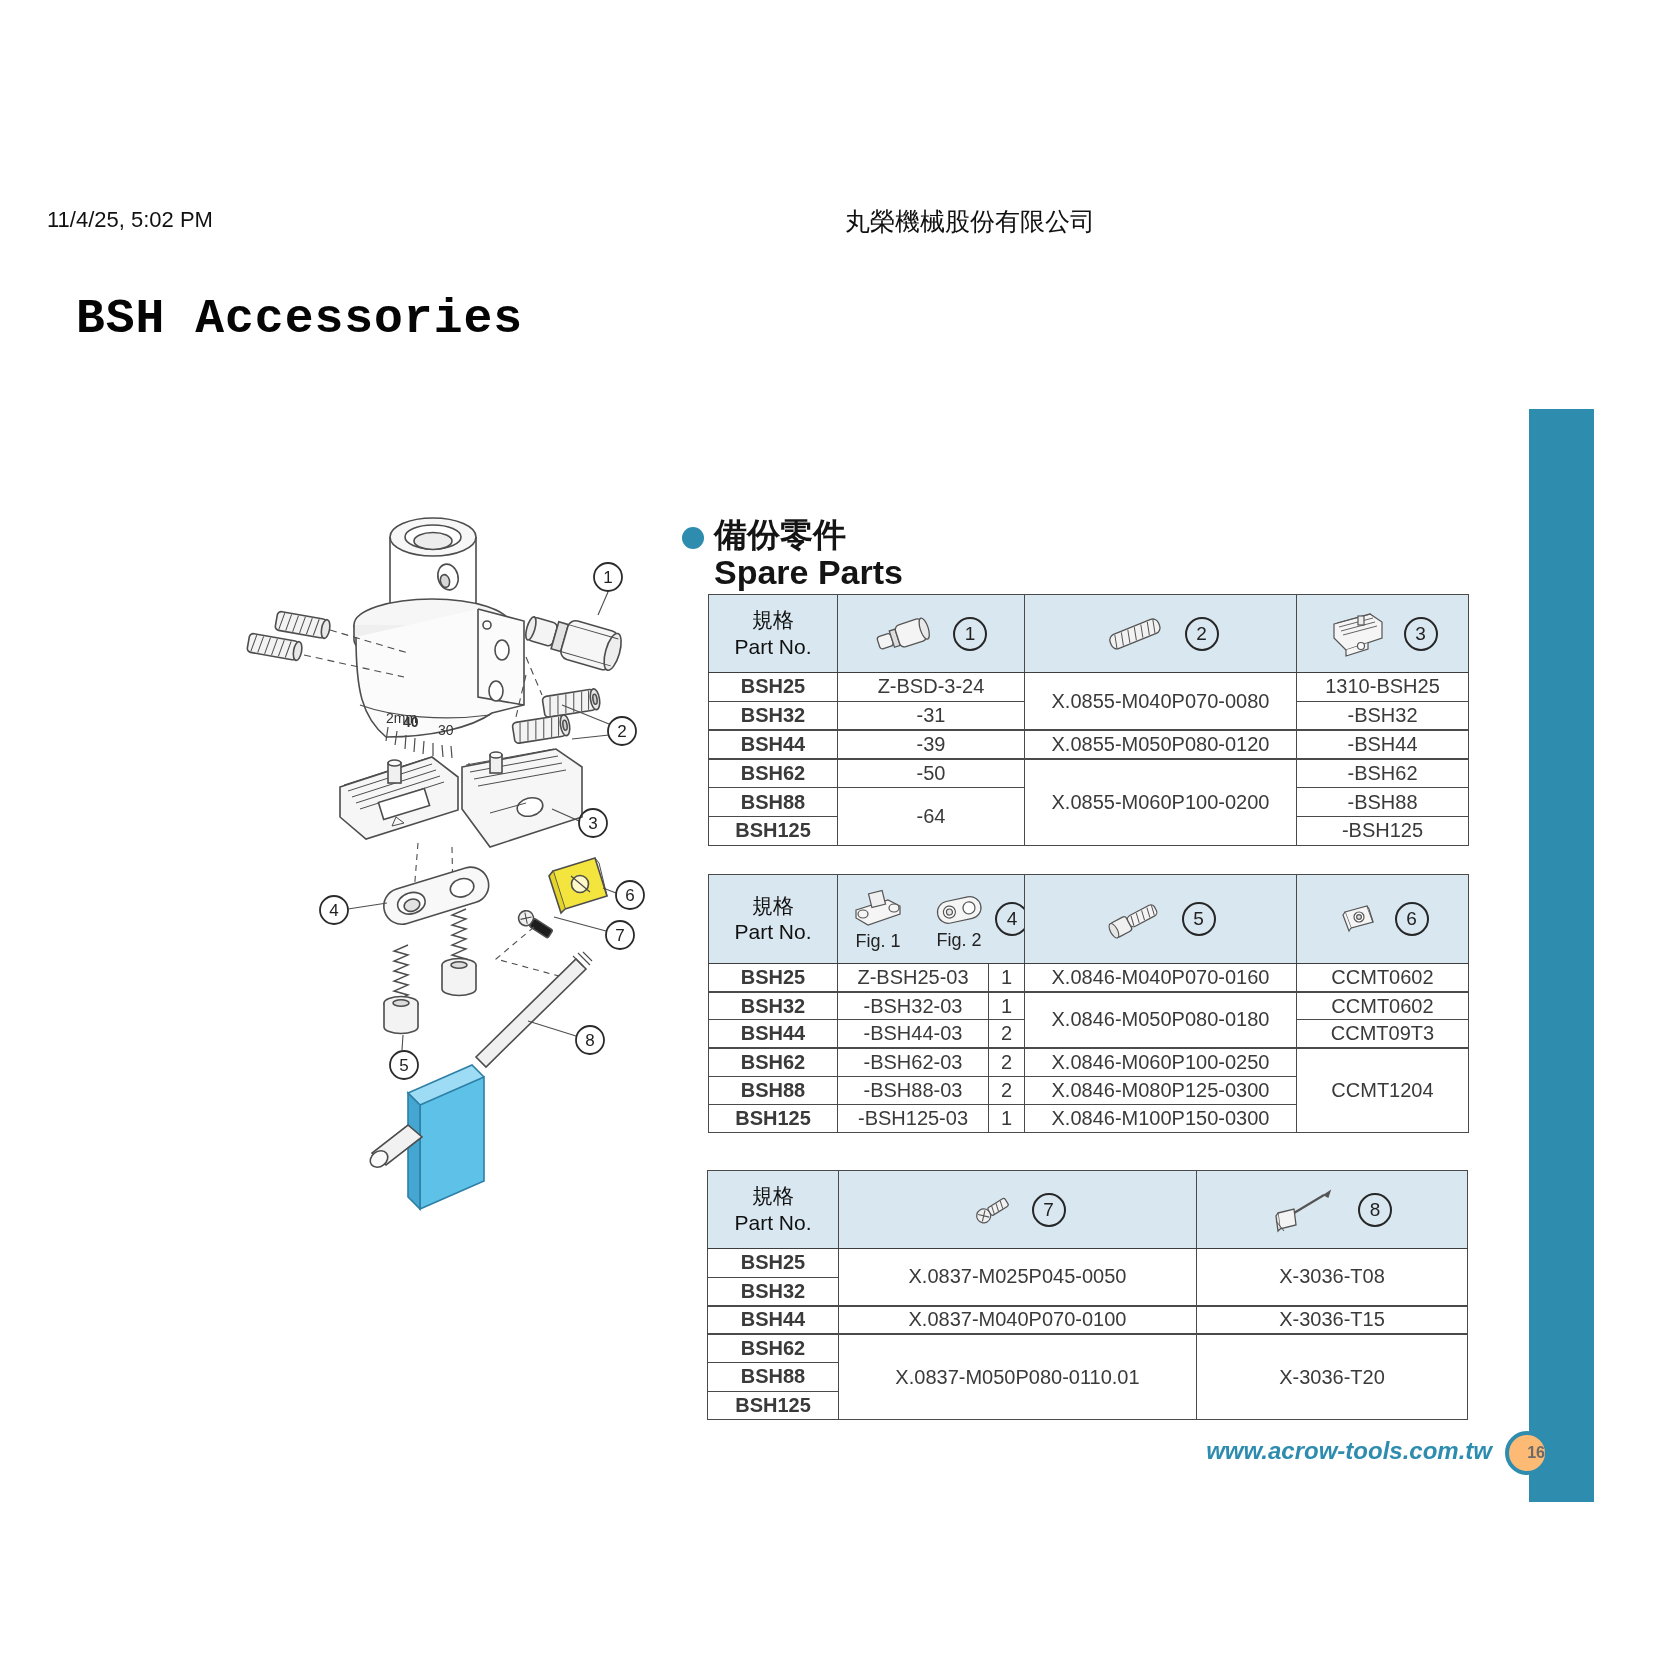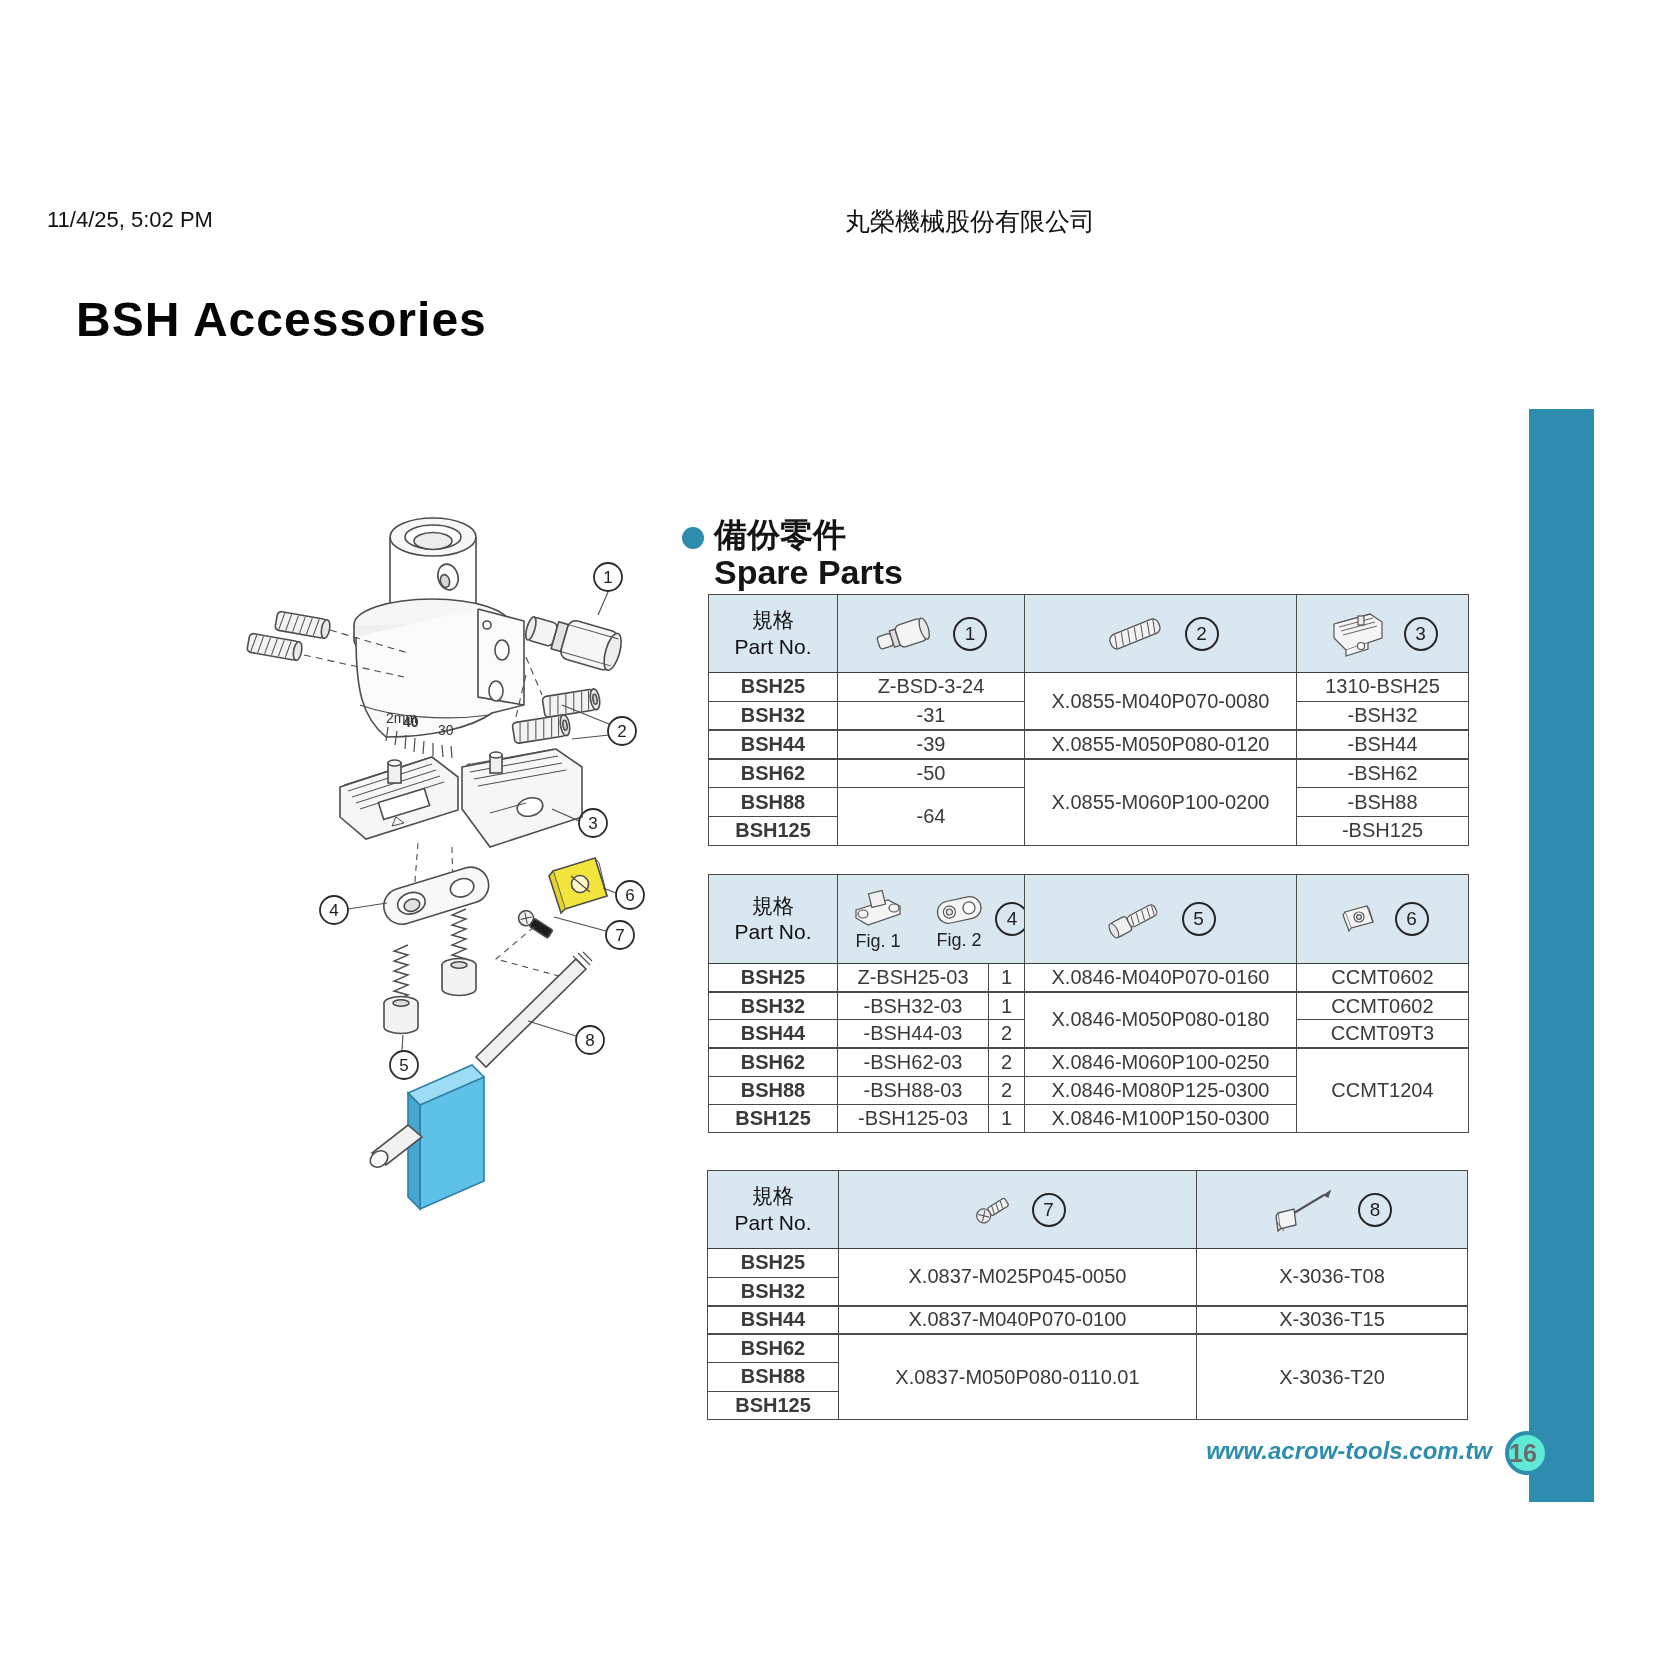--- a/index.html
+++ b/index.html
@@ -2,30 +2,30 @@
 <html><head>
 <meta charset="utf-8">
 <style>
   html,body{margin:0;padding:0;background:#fff;}
   .page{position:relative;width:1676px;height:1502px;background:#ffffff;overflow:hidden;
         font-family:"Liberation Sans","DejaVu Sans",sans-serif;color:#1a1a1a;}
   
   .ts{position:absolute;left:47px;top:207px;font-size:22px;color:#111;}
   .company{position:absolute;left:845px;top:205px;font-size:25px;color:#111;}
   
-  .title{position:absolute;left:76px;top:292px;font-family:Liberation Sans, sans-serif;
+  .title{position:absolute;left:76px;top:292px;font-family:Liberation Mono, monospace;
          font-weight:bold;font-size:48px;color:#050505;letter-spacing:1px;}
   
   .accent-bar{position:absolute;left:1529px;top:409px;width:65px;height:1094px;background:#2e8caf;}
   .website{position:absolute;top:1437px;left:1196px;width:296px;text-align:right;
            font-size:24px;font-weight:bold;font-style:italic;color:#2e8caf;text-decoration:none;}
   .pagenum{position:absolute;left:1505px;top:1431px;width:44px;height:44px;border-radius:50%;
-           background:#5eead4;border:4px solid #2e8caf;box-sizing:border-box;z-index:3;
-           display:flex;align-items:center;justify-content:flex-start;
-           font-size:25px;font-weight:bold;color:#6b6b6b;}
+           background:#fdba74;border:4px solid #2e8caf;box-sizing:border-box;z-index:3;
+           display:flex;align-items:center;justify-content:flex-end;
+           font-size:16px;font-weight:bold;color:#6b6b6b;}
   
   .bullet{position:absolute;left:682px;top:527px;width:22px;height:22px;border-radius:50%;background:#2e8caf;}
   .sec-zh{position:absolute;left:714px;top:513px;font-size:33px;font-weight:600;color:#141414;}
   .sec-en{position:absolute;left:714px;top:553px;font-size:34px;font-weight:bold;color:#141414;}
   
   table.spec{position:absolute;border-collapse:collapse;table-layout:fixed;background:#fff;}
   table.spec td{border:1.2px solid #4a4a4a;text-align:center;vertical-align:middle;
                 padding:0;font-size:20px;color:#3a3a3a;line-height:1.05;overflow:hidden;}
   table.spec{border:1.8px solid #3d3d3d;}
   table.spec thead td{background:#d9e7f0;border-bottom:1.8px solid #3d3d3d;}

